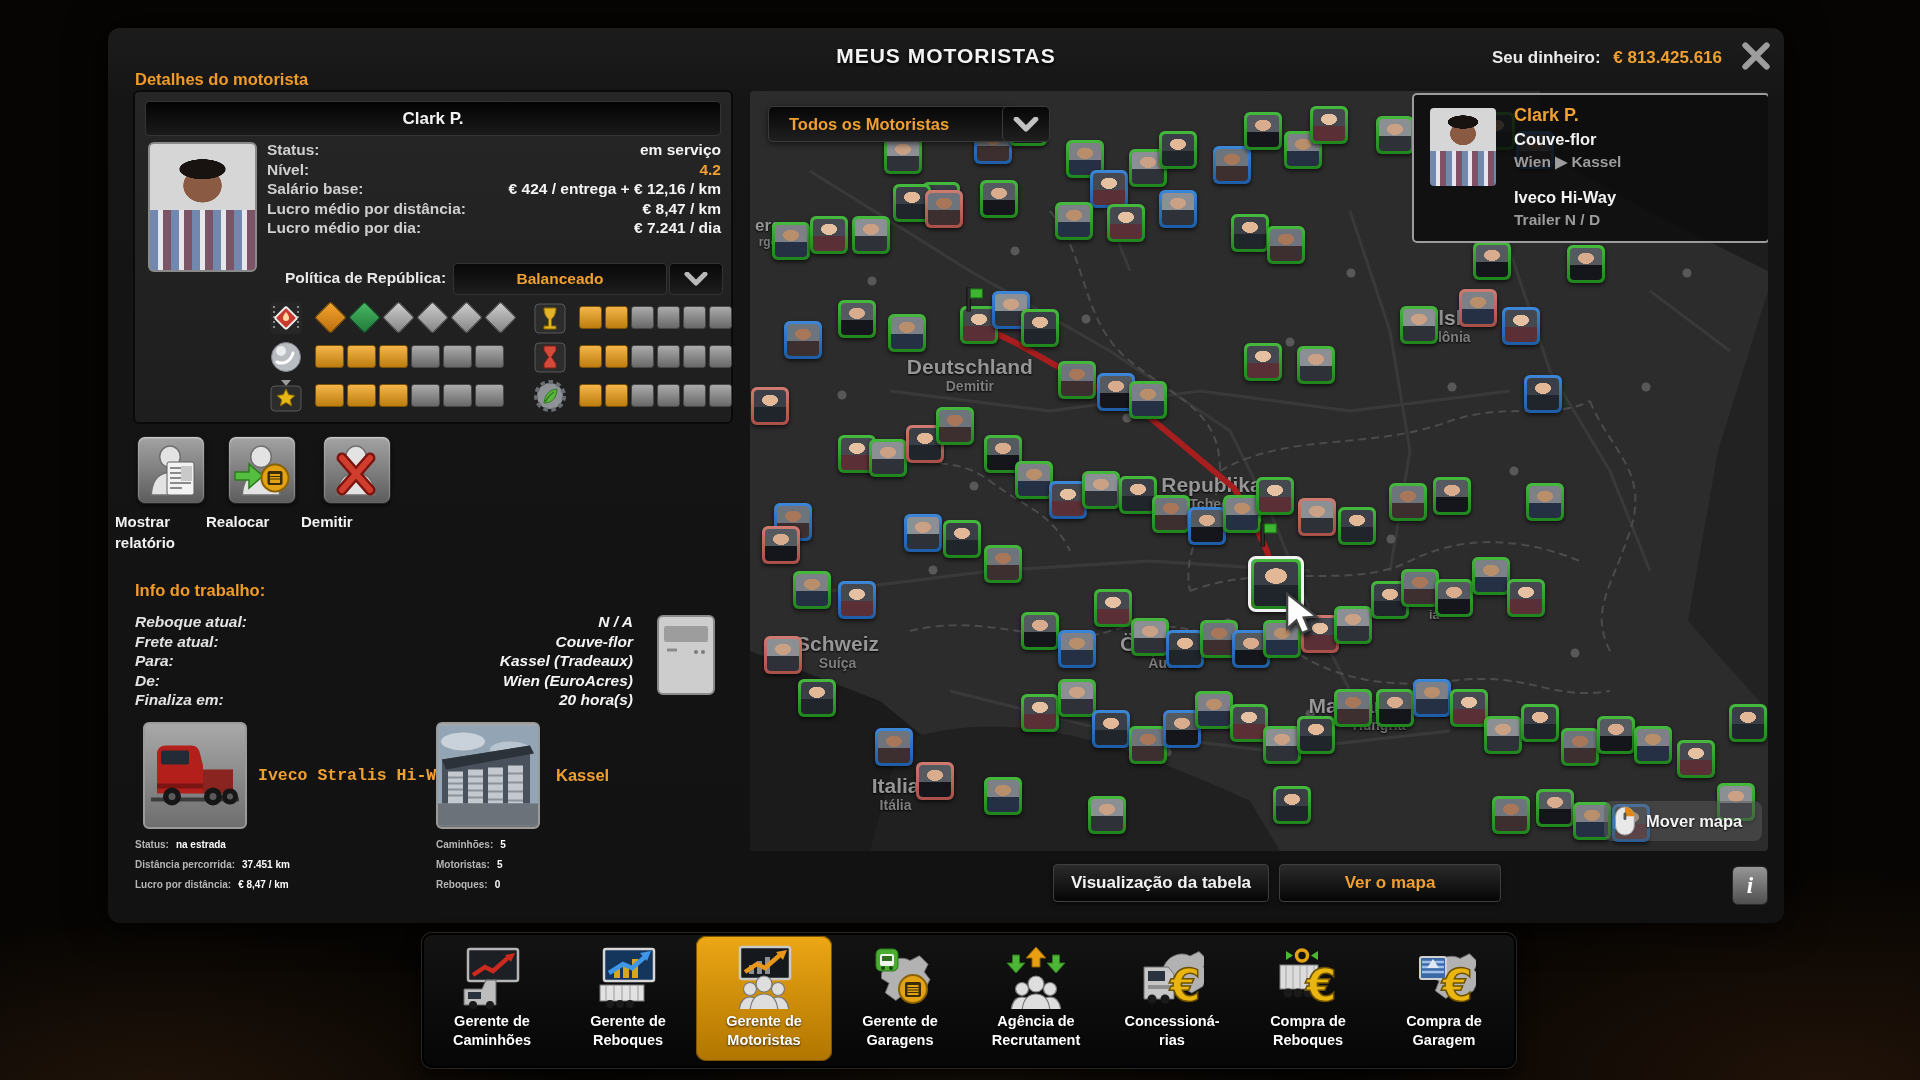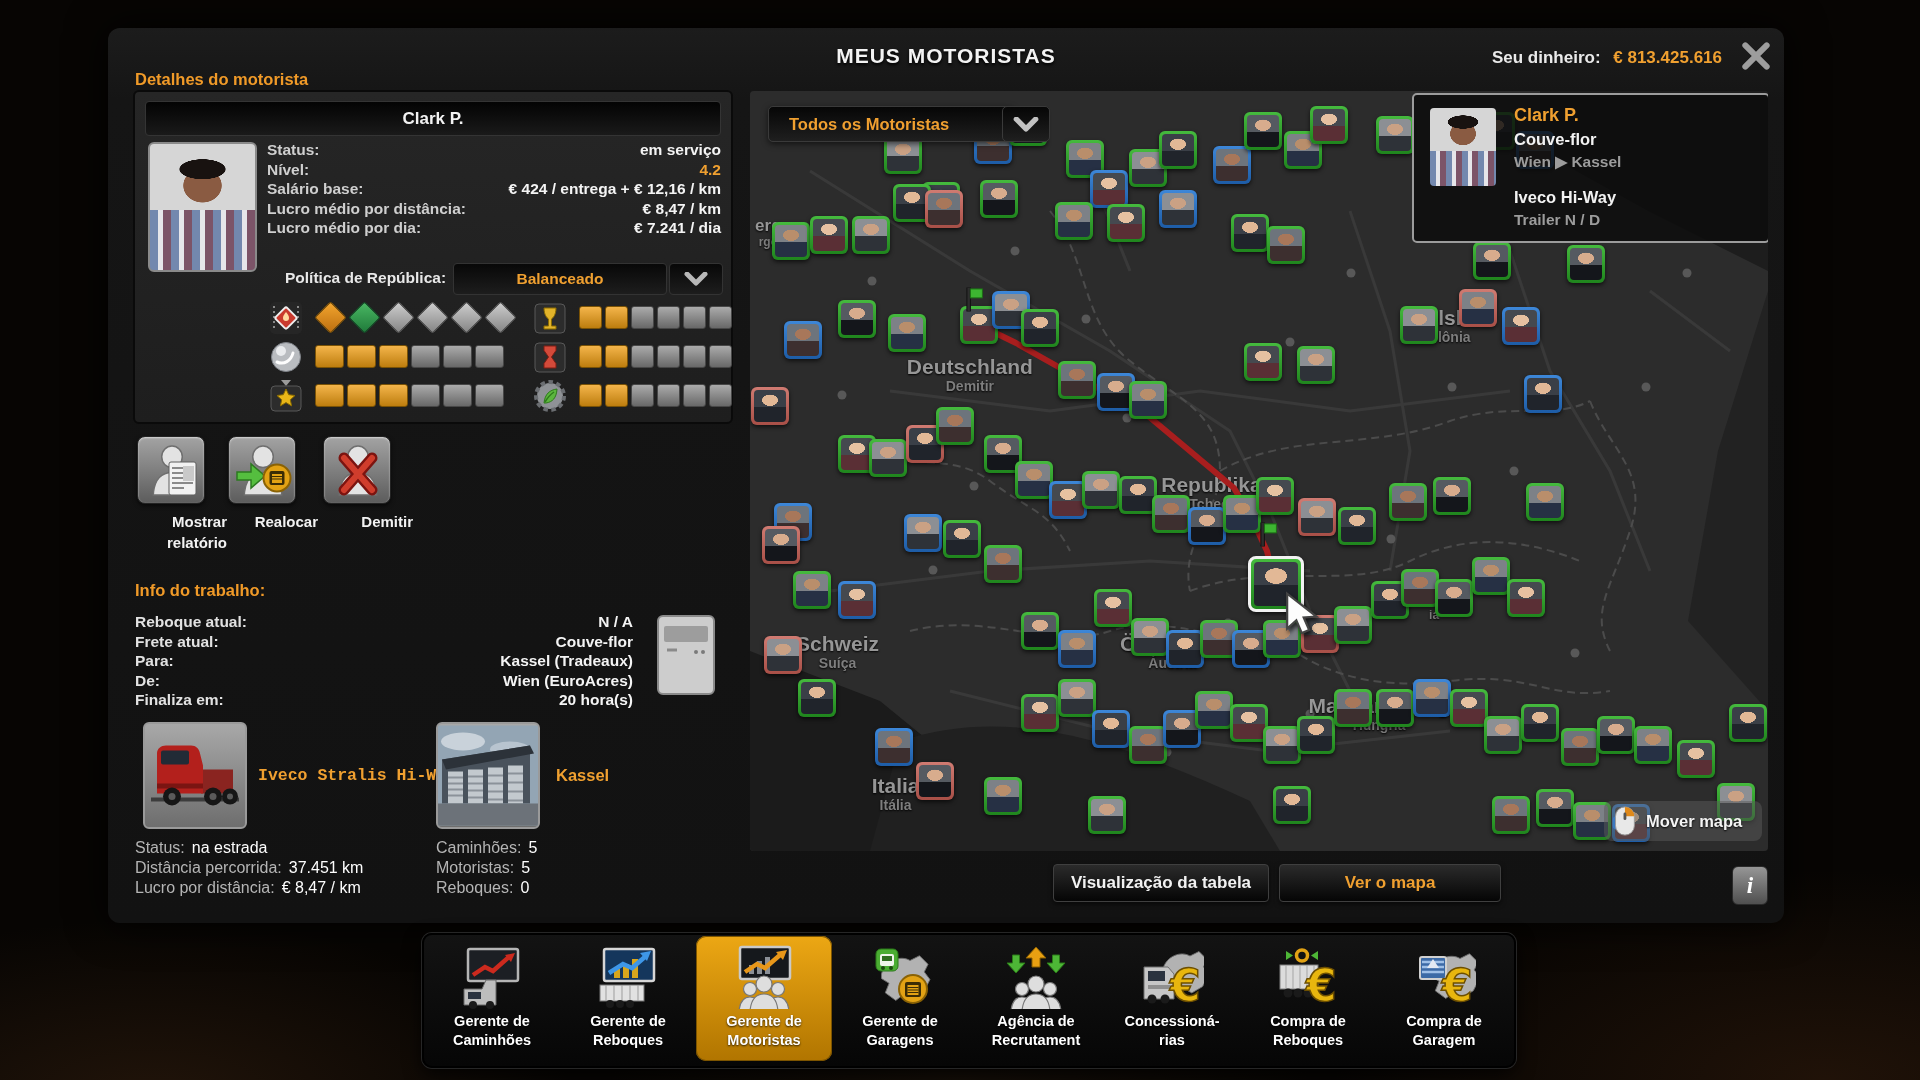--- a/index.html
+++ b/index.html
@@ -56,37 +56,37 @@
   .skrow .ic{width:34px;height:34px;margin-right:12px;flex:0 0 auto;}
   .cells{display:flex;gap:3px;align-items:center;}
   .seg{width:27px;height:21px;border-radius:3px;}
   #skills-right .seg{width:21px;}
   .seg.f{background:linear-gradient(180deg,#f4b54b,#bd7d0e);border:1px solid #7a5205;}
   .seg.e{background:linear-gradient(180deg,#ababab,#686868);border:1px solid #474747;}
   .diamond{width:21px;height:21px;transform:rotate(45deg);margin:3px 4px;border-radius:3px;}
   .diamond.c0{background:linear-gradient(135deg,#f2a52e,#bd6f10);border:1px solid #8a5a08;}
   .diamond.c1{background:linear-gradient(135deg,#4ab863,#1f7a3a);border:1px solid #14532a;}
   .diamond.e{background:linear-gradient(135deg,#cecece,#858585);border:1px solid #5f5f5f;}
-  .action-btn{position:absolute;top:408px;width:112px;text-align:right;cursor:pointer;}
+  .action-btn{position:absolute;top:408px;width:112px;text-align:left;cursor:pointer;}
   .tile{width:66px;height:66px;margin:0 auto;border-radius:8px;border:1px solid #232323;
     background:linear-gradient(180deg,#a3a3a3,#5c5c5c);box-shadow:inset 0 1px 2px #d6d6d6,0 2px 4px rgba(0,0,0,.6);}
   .action-label{margin-top:7px;color:#f2f2f2;font-weight:bold;font-size:15px;line-height:21px;}
-  #job-rows{position:absolute;left:27px;top:585px;width:498px;}
+  #job-rows{position:absolute;left:27px;top:585px;width:498px;font-style:italic;}
   .cargo-icon{position:absolute;left:546px;top:586px;width:64px;height:84px;}
   .veh-tile{position:absolute;width:100px;height:103px;border:2px solid #9a9a9a;border-radius:6px;overflow:hidden;
     background:linear-gradient(180deg,#a8a8a8,#6e6e6e);}
   #truck-tile{left:35px;top:694px;}
   #garage-tile{left:328px;top:694px;}
   .veh-name{position:absolute;color:#f0a030;font-size:16.5px;font-weight:bold;}
   #truck-name{left:150px;top:738px;font-family:Liberation Mono, monospace;}
   #garage-name{left:448px;top:738px;}
   .vrows{position:absolute;width:290px;}
   #truck-rows{left:27px;top:811px;}
   #garage-rows{left:328px;top:811px;}
-  .vrow{font-size:16px;font-weight:normal;height:20px;}
+  .vrow{font-size:10px;font-weight:bold;height:20px;}
   .vlab{color:#b5b5b5;margin-right:7px;}
   .vval{color:#fdfdfd;}
 
   
   #map{position:absolute;left:642px;top:63px;width:1018px;height:760px;background:#2c2c2c;
     border-radius:4px;overflow:hidden;box-shadow:inset 0 0 60px rgba(0,0,0,.45);}
   #terrain{position:absolute;left:0;top:0;z-index:1;}
   .country-label{position:absolute;transform:translate(-50%,-50%);text-align:center;color:#969696;
     font-weight:bold;font-size:21px;text-shadow:0 1px 2px #000;white-space:nowrap;z-index:5;}
   .country-label .sub{display:block;font-size:14px;color:#7e7e7e;margin-top:-1px;}

